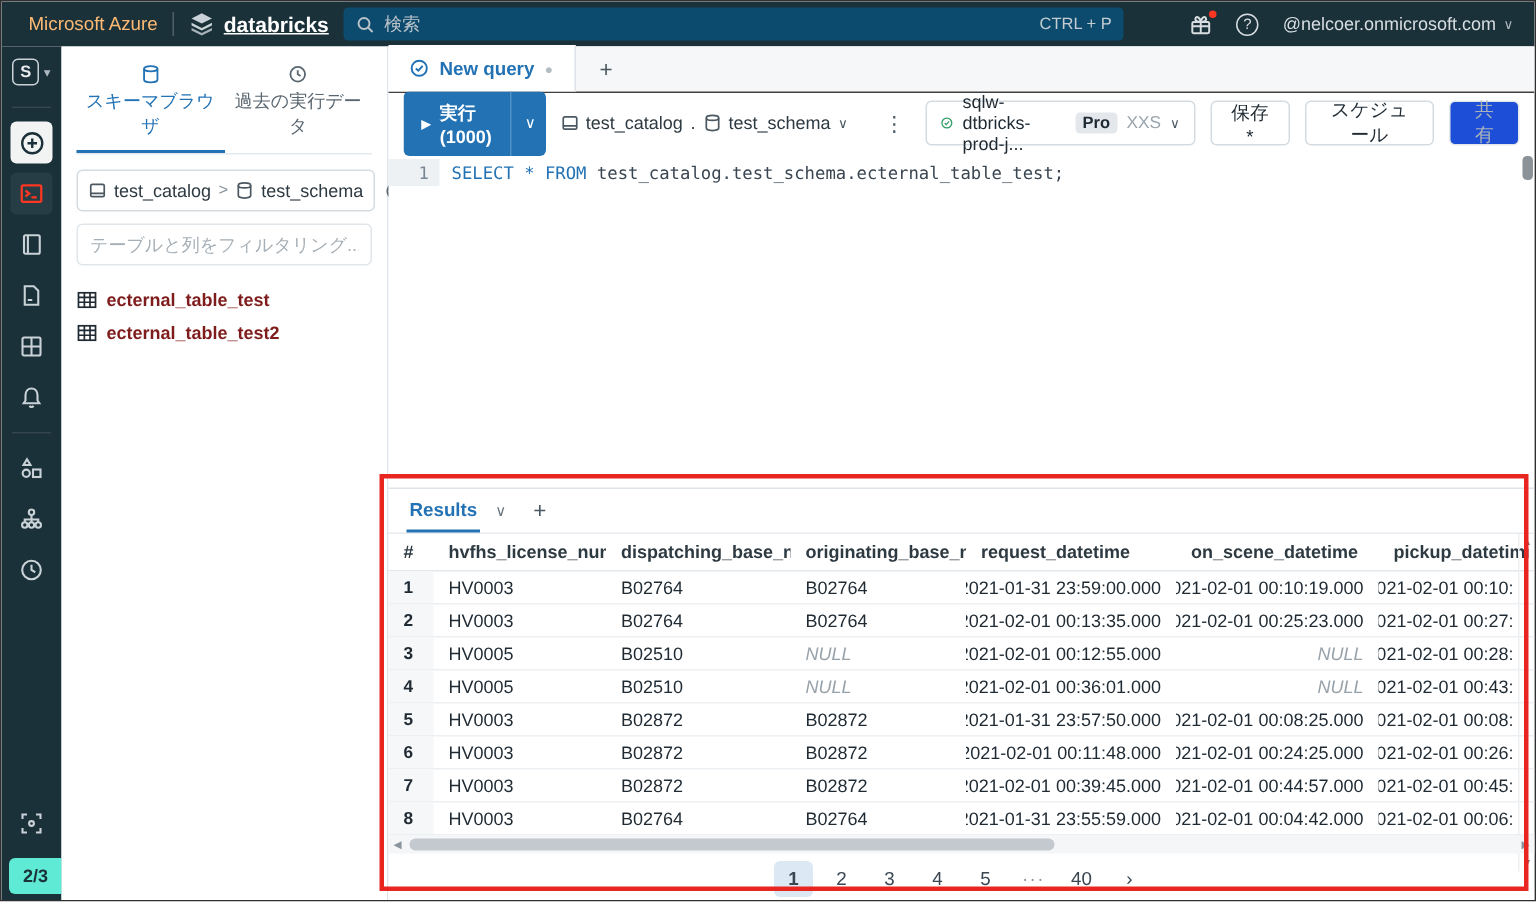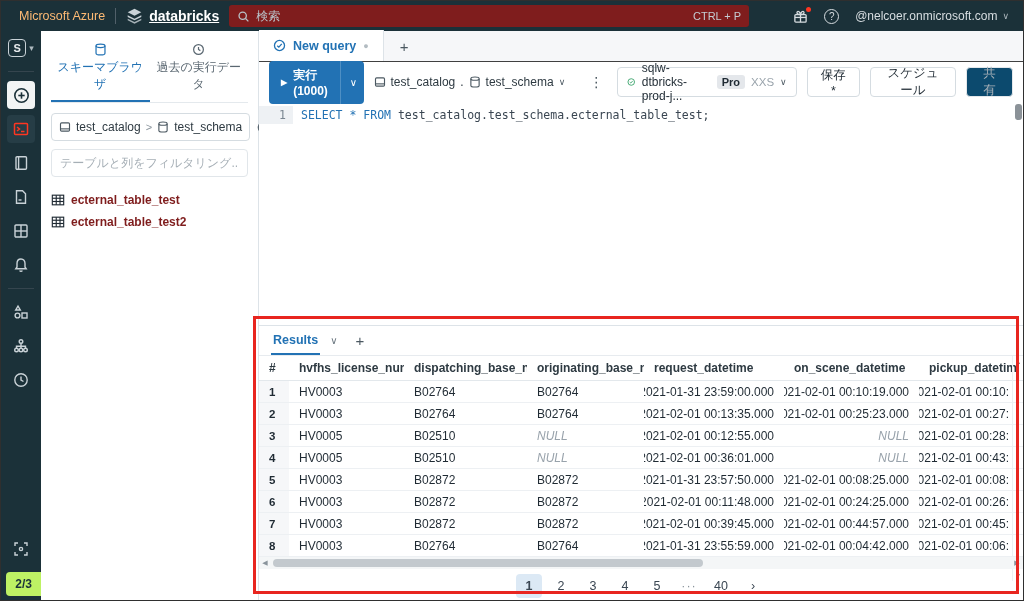--- a/index.html
+++ b/index.html
@@ -4,21 +4,21 @@
 <style>
   * { margin:0; padding:0; box-sizing:border-box; }
   body { font-family:"Liberation Sans", sans-serif; background:#fff; }
   .screen { position:relative; width:1024px; height:601px; border:1px solid #2f2f2f; background:#fff; overflow:hidden; }
 
   
   .topbar { height:30px; background:#1B3139; display:flex; align-items:center; color:#E8ECEE; font-size:12px; padding:0 10px; gap:10px; }
   .azure-label { color:#fdba74; font-size:12.5px; padding-left:8px; }
   .tb-divider { width:1px; height:16px; background:#51606A; }
   .brand { display:flex; align-items:center; gap:6px; font-weight:bold; font-size:14px; color:#fff;text-decoration:underline; }
-  .searchbox { width:520px; height:22px; background:#7f1d1d; border-radius:3px; display:flex; align-items:center; padding:0 8px; gap:6px; color:#B9C3C9; }
+  .searchbox { width:520px; height:22px; background:#0c4a6e; border-radius:3px; display:flex; align-items:center; padding:0 8px; gap:6px; color:#B9C3C9; }
   .searchbox .ph { flex:0 0 auto; font-size:12px; }
   .searchbox .spacer { flex:1; }
   .shortcut { font-size:11px; color:#C4CDD2; }
   .tb-right { margin-left:auto; display:flex; align-items:center; gap:16px; }
   .ws-name { font-size:12px; color:#D7DDE1; }
   .gift-wrap { position:relative; display:flex; }
   .gift-dot { position:absolute; top:-2px; right:-3px; width:5px; height:5px; border-radius:50%; background:#FF3621; }
   .help-circle { width:15px; height:15px; border:1.4px solid #D7DDE1; border-radius:50%; display:flex; align-items:center; justify-content:center; font-size:10px; color:#D7DDE1; }
   .account { font-size:12px; color:#D7DDE1; display:flex; align-items:center; gap:5px; padding-right:4px; }
   .caret { font-size:9px; color:#AEB9BF; }
@@ -29,21 +29,21 @@
   
   .rail { width:40px; background:#1B3139; display:flex; flex-direction:column; align-items:center; padding:8px 0 6px; color:#C9D2D7; }
   .rail-item { width:28px; height:28px; display:flex; align-items:center; justify-content:center; border-radius:4px; margin:3px 0; cursor:pointer; }
   .rail-item svg { display:block; }
   .ws-switch { display:flex; align-items:center; gap:3px; margin-bottom:8px; }
   .ws-badge { width:18px; height:18px; border:1.5px solid #C9D2D7; border-radius:4px; display:flex; align-items:center; justify-content:center; font-size:11px; font-weight:bold; color:#E8ECEE; }
   .rail-sep { width:26px; height:1px; background:#35454E; margin:6px 0; }
   .rail-item.active-new { background:#F2F4F4; color:#1B3139; }
   .rail-item.active-red { background:#263D46; color:#FF3621; }
   .rail-spacer { flex:1; }
-  .rail-pager { background:#bef264; color:#1B3139; font-size:12px; font-weight:bold; border-radius:4px 0 0 4px; padding:5px 9px; align-self:flex-end; margin-top:6px; }
+  .rail-pager { background:#5eead4; color:#1B3139; font-size:12px; font-weight:bold; border-radius:4px 0 0 4px; padding:5px 9px; align-self:flex-end; margin-top:6px; }
 
   
   .panel { width:218px; background:#fff; border-right:1px solid #DDE3E8; padding:8px 10px; font-size:12px; color:#2E3A42; }
   .panel-tabs { display:flex; text-align:center; border-bottom:1px solid #E4E9ED; }
   .panel-tab { flex:1; padding:4px 2px 7px; cursor:pointer; color:#5A6771; }
   .panel-tab .ticon { display:flex; justify-content:center; margin-bottom:3px; }
   .panel-tab.active { color:#2272B4; border-bottom:2px solid #2272B4; }
   .crumb-row { display:flex; align-items:center; gap:6px; margin:10px 0 8px; }
   .crumb-box { flex:1; border:1px solid #D5DCE1; border-radius:4px; height:28px; display:flex; align-items:center; gap:5px; padding:0 7px; color:#2E3A42; }
   .crumb-box .sep { color:#8A949C; font-size:11px; }
@@ -63,21 +63,21 @@
   .run-split { display:flex; border-radius:4px; overflow:hidden; cursor:pointer; }
   .run-main { background:#2272B4; color:#fff; font-size:12px; font-weight:bold; padding:6px 12px; display:flex; align-items:center; gap:6px; }
   .run-caret { background:#2272B4; color:#fff; border-left:1px solid #4E8FC4; padding:6px 9px; font-size:10px; display:flex; align-items:center; }
   .ctx { display:flex; align-items:center; gap:5px; font-size:12px; color:#2E3A42; cursor:pointer; }
   .tb-spacer { flex:1; }
   .kebab { color:#4B5861; font-size:14px; padding:0 4px; cursor:pointer; }
   .wh-pill { display:flex; align-items:center; gap:6px; border:1px solid #D5DCE1; border-radius:4px; height:30px; padding:0 9px; font-size:12px; color:#1F2A33; cursor:pointer; }
   .badge-pro { background:#E4E7EB; border-radius:3px; font-size:11px; font-weight:bold; padding:1px 5px; }
   .wh-size { color:#9AA4AC; font-size:11.5px; }
   .btn { border:1px solid #D5DCE1; border-radius:4px; height:30px; padding:0 13px; background:#fff; font-size:12.5px; color:#1F2A33; display:flex; align-items:center; cursor:pointer; font-family:"Liberation Sans", sans-serif; }
-  .btn.disabled { background:#0c4a6e; color:#A8B1B8; border-color:#E4E8EB; cursor:default; }
+  .btn.disabled { background:#1d4ed8; color:#A8B1B8; border-color:#E4E8EB; cursor:default; }
   .code-area { flex:1; position:relative; font-family:"DejaVu Sans Mono", monospace; font-size:11.5px; padding-top:4px; }
   .code-line { display:flex; height:18px; align-items:center; }
   .gutter { width:34px; background:#EEF1F4; color:#7A8691; text-align:right; padding-right:7px; height:18px; line-height:18px; }
   .code-text { padding-left:8px; color:#3A4652; }
   .kw { color:#2272B4; }
   .ed-vscroll { position:absolute; right:1px; top:2px; width:7px; height:180px; }
   .ed-vthumb { width:7px; height:16px; background:#8B9298; border-radius:3px; }
 
   
   .results { height:277px; border-top:1px solid #DDE3E8; display:flex; flex-direction:column; position:relative; }

